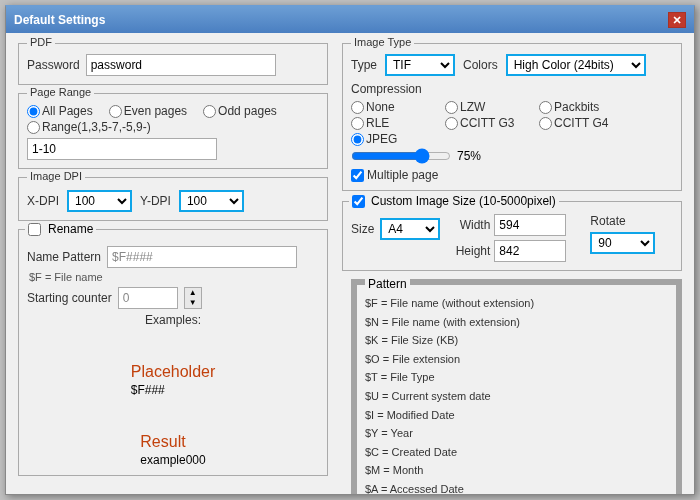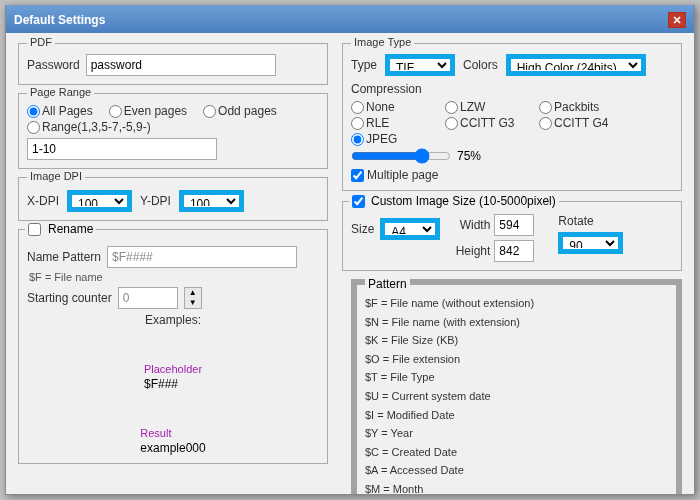--- a/index.html
+++ b/index.html
@@ -101,21 +101,21 @@
       color: #333;
     }
     input[type="text"] {
       border: 1px solid #aaa;
       background: white;
       padding: 2px 4px;
       font-size: 12px;
       height: 22px;
     }
     select {
-      border: 5px solid #0ea5e9;
+      border: 2px solid #0ea5e9;
       background: white;
       padding: 1px 2px;
       font-size: 12px;
       height: 22px;
     }
     input[type="radio"] {
       margin-right: 2px;
     }
     input[type="checkbox"] {
       margin-right: 3px;
@@ -211,22 +211,22 @@
       color: #333;
       font-size: 12px;
       min-width: 55px;
     }
     .examples-col {
       display: flex;
       flex-direction: column;
       gap: 2px;
     }
     .examples-col-header {
-      font-size: 11px;
-      color: #a21caf;
+      font-size: 16px;
+      color: #c2410c;
     }
     .examples-col-value {
       font-size: 12px;
     }
     
     .image-type-group {
       border: 1px solid #aaa;
       padding: 6px 8px 8px 8px;
       position: relative;
     }
@@ -298,21 +298,21 @@
       display: flex;
       flex-direction: column;
       gap: 4px;
     }
     .wh-row {
       display: flex;
       align-items: center;
       gap: 4px;
     }
     .wh-input {
-      width: 40px;
+      width: 72px;
     }
     .rotate-group {
       margin-left: 12px;
     }
     .rotate-select { width: 65px; }
     .pattern-section {
       border: 6px solid #a3a3a3;
       padding: 6px 8px 8px 8px;
       position: relative;
       flex: 1;
@@ -569,22 +569,22 @@
           <div class="pattern-grid">
             <span class="pattern-item">$F = File name (without extension)</span>
             <span class="pattern-item">$N = File name (with extension)</span>
             <span class="pattern-item">$K = File Size (KB)</span>
             <span class="pattern-item">$O = File extension</span>
             <span class="pattern-item">$T = File Type</span>
             <span class="pattern-item">$U = Current system date</span>
             <span class="pattern-item">$I = Modified Date</span>
             <span class="pattern-item">$Y = Year</span>
             <span class="pattern-item">$C = Created Date</span>
+            <span class="pattern-item">$M = Month</span>
             <span class="pattern-item">$A = Accessed Date</span>
-            <span class="pattern-item">$M = Month</span>
             <span class="pattern-item">$D = Day</span>
             <span class="pattern-item"></span>
           </div>
         </div>
       </div>
     </div>
 
     <div class="bottom-row">
       <button class="dialog-btn">OK</button>
       <button class="dialog-btn">Cancel</button>

